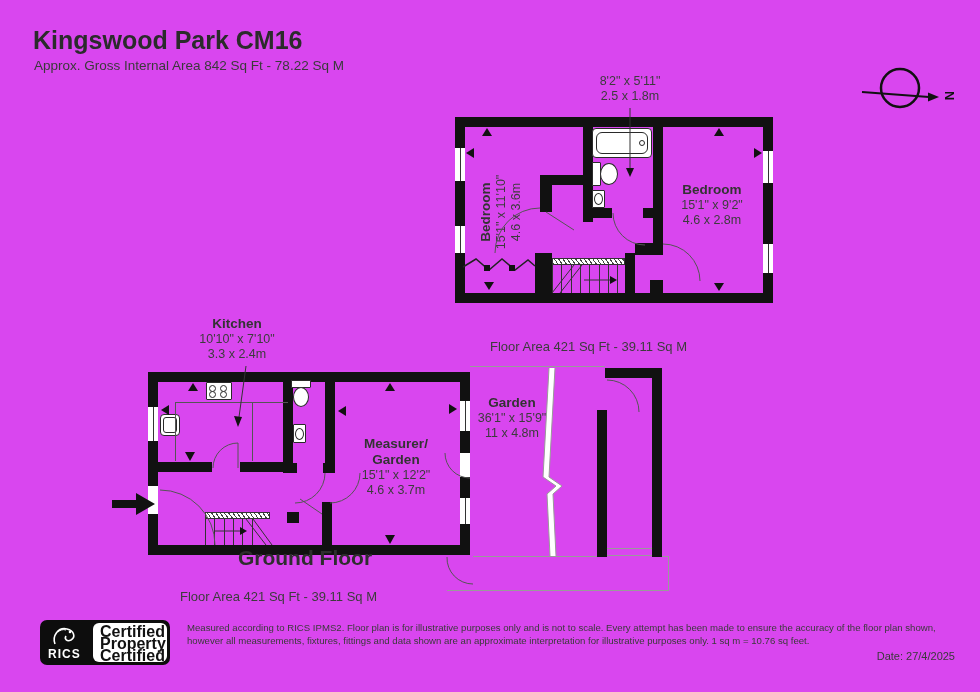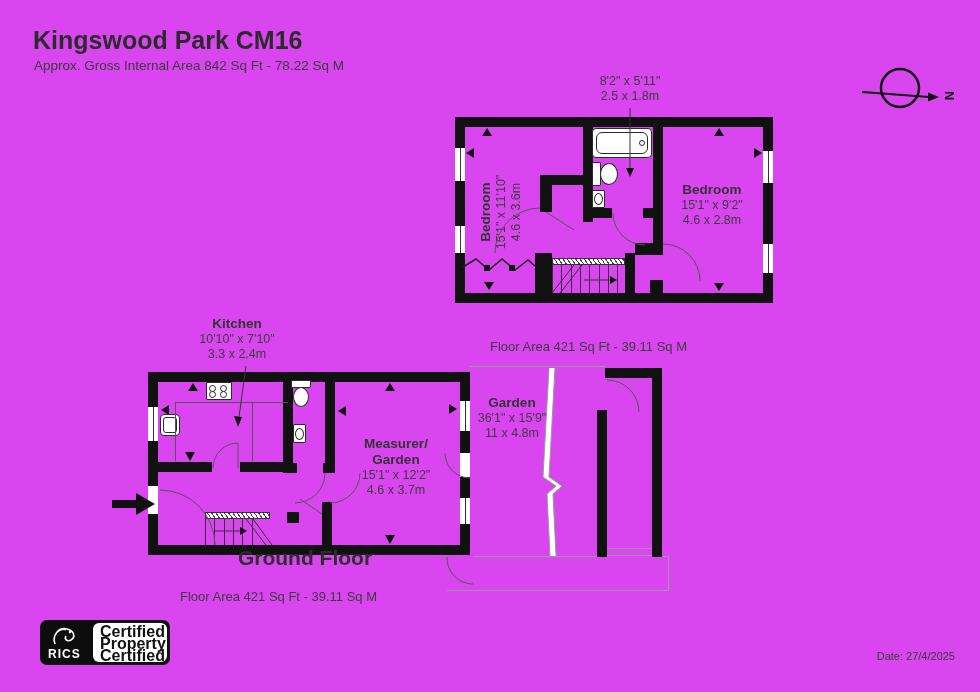--- a/index.html
+++ b/index.html
@@ -239,16 +239,18 @@
       <path d="M10,8 C12,6 15,5 18,6" fill="none" stroke="#fff" stroke-width="1"></path>
     </svg>
     <div class="rics-txt">RICS</div>
     <div class="badge-panel">
       <div>Certified</div>
       <div>Property</div>
       <div>Certified</div>
     </div>
   </div>
   <div class="disc">
+    <div>Measured according to RICS IPMS2. Floor plan is for illustrative purposes only and is not to scale. Every attempt has been made to ensure the accuracy of the floor plan shown,</div>
+    <div>however all measurements, fixtures, fittings and data shown are an approximate interpretation for illustrative purposes only. 1 sq m = 10.76 sq feet.</div>
   </div>
   <div class="date">Date: 27/4/2025</div>
 
 </div>
 
 </body></html>

